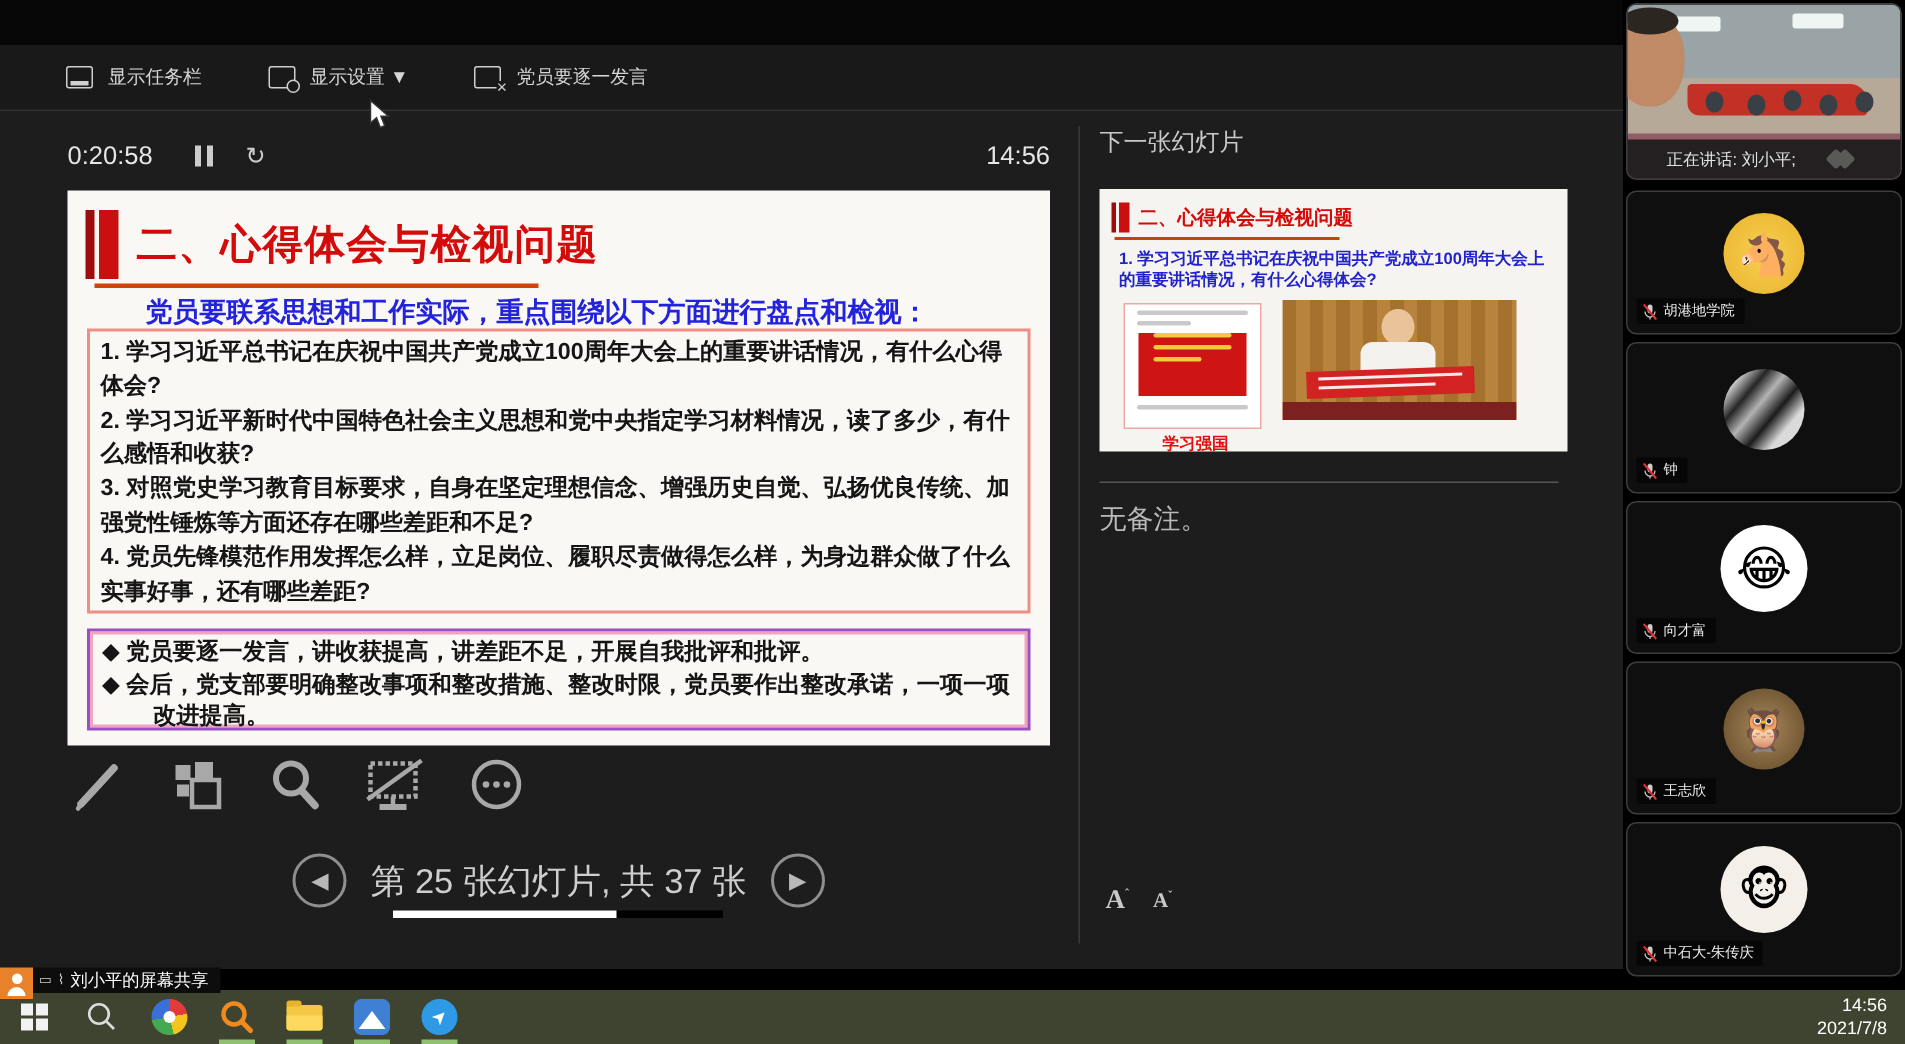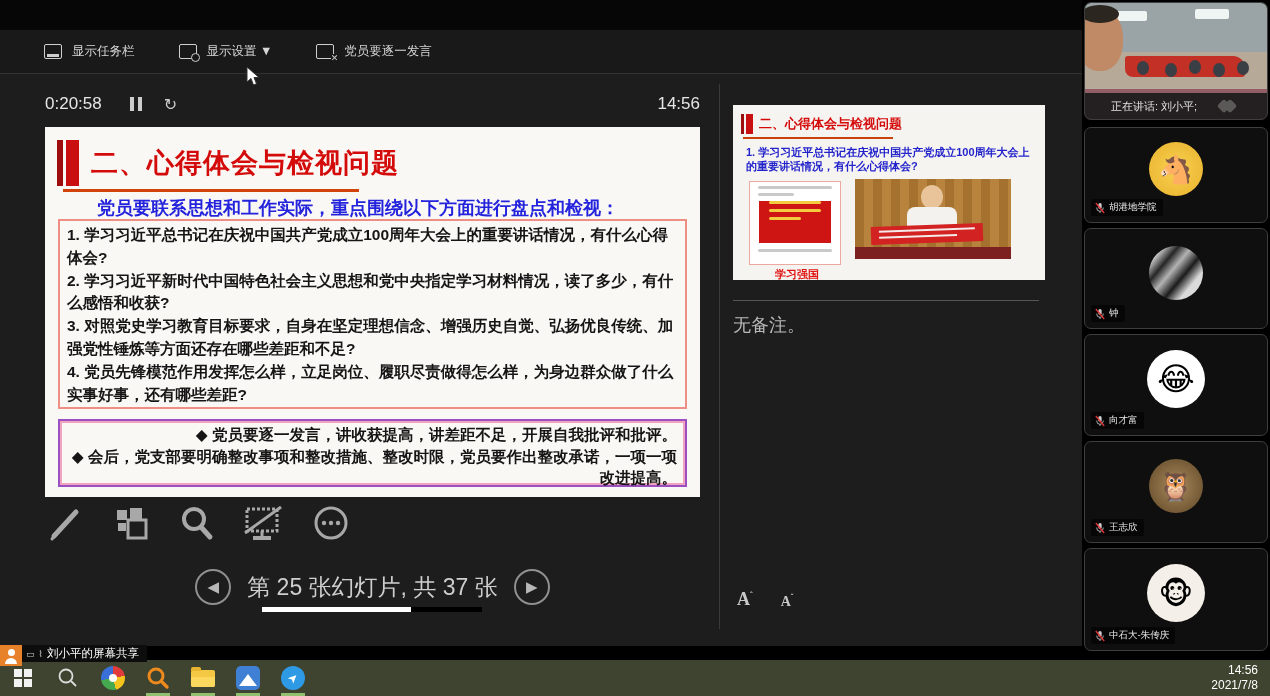--- a/index.html
+++ b/index.html
@@ -36,21 +36,21 @@
   .slide { position:absolute; left:45px; top:127px; width:655px; height:370px; background:#faf8f4; }
   .s-titlebar { position:absolute; left:12px; top:13px; display:flex; align-items:center; }
   .bar-a { width:6px; height:46px; background:#9e0d0d; margin-right:3px; }
   .bar-b { width:13px; height:46px; background:#c90f0f; margin-right:12px; }
   .s-title { font-size:27px; font-weight:bold; color:#d40b0b; letter-spacing:1px; }
   .s-underline { position:absolute; left:18px; top:62px; width:296px; height:3px; background:#d2430b; }
   .s-subtitle { position:absolute; left:52px; top:69px; font-size:18px; font-weight:bold; color:#2323dd; }
   .box1 { position:absolute; left:13px; top:92px; width:629px; height:190px; border:2px solid #ef8e85; padding:3px 7px; }
   .box1 .item { font-size:15.5px; font-weight:bold; color:#151515; line-height:22.8px; }
   .box2 { position:absolute; left:13px; top:292px; width:629px; height:68px; border:2px solid #9a4fc2; box-shadow:inset 0 0 0 2px #f2a3bd; padding:3px 8px; }
-  .box2 .note { font-size:15.5px; font-weight:bold; color:#151515; line-height:21.5px; padding-left:34px; text-indent:-34px;text-align:right; }
+  .box2 .note { font-size:15.5px; font-weight:bold; color:#151515; line-height:21.5px; padding-left:34px; text-indent:-34px; }
 
   
   .tools-row { position:absolute; left:48px; top:504px; display:flex; align-items:center; gap:27px; }
   .tool-ic { cursor:pointer; }
 
   
   .nav-row { position:absolute; left:45px; top:569px; width:655px; display:flex; align-items:center; justify-content:center; gap:16px; }
   .nav-arrow { width:36px; height:36px; border:2.5px solid #8f8f8f; border-radius:50%; color:#b8b8b8; display:flex; align-items:center; justify-content:center; font-size:15px; cursor:pointer; }
   .nav-label { font-size:23px; color:#cecece; }
   .progress-track { position:absolute; left:262px; top:607px; width:220px; height:5px; background:#000; }
@@ -74,21 +74,21 @@
   .p-applabel { position:absolute; left:42px; top:162px; font-size:11px; font-weight:bold; color:#e01111; }
   .p-photo { position:absolute; left:122px; top:74px; width:156px; height:80px; overflow:hidden;
              background:repeating-linear-gradient(90deg,#a5712f 0 9px,#b8833c 9px 18px); }
   .p-head { position:absolute; left:66px; top:6px; width:22px; height:24px; border-radius:50%; background:#e9c49b; }
   .p-shirt { position:absolute; left:52px; top:28px; width:50px; height:26px; border-radius:8px 8px 0 0; background:#f4f2ee; }
   .p-banner { position:absolute; left:16px; bottom:16px; width:112px; height:18px; background:#d32222; transform:rotate(-2deg); }
   .p-banner i { display:block; height:2px; background:#f5e9e9; margin:4px 8px 0 8px; }
   .p-table { position:absolute; left:0; bottom:0; width:100%; height:12px; background:#7c2020; }
   .divider-h { margin-top:20px; width:306px; height:1px; background:#565656; }
   .no-notes { margin-top:12px; color:#b9b9b9; font-size:18px; }
-  .font-btns { position:absolute; left:737px; top:589px; display:flex; gap:28px; align-items:flex-end; color:#c9c9c9; }
+  .font-btns { position:absolute; left:737px; top:589px; display:flex; gap:16px; align-items:flex-end; color:#c9c9c9; }
   .fbtn { cursor:pointer; font-weight:bold; font-family:"Liberation Serif","DejaVu Serif",serif; }
   .fbtn.big { font-size:18px; } .fbtn.small { font-size:14px; }
   .fbtn sup { font-size:8px; }
 
   
   .sidebar { position:absolute; left:1082px; top:0; width:188px; height:660px; background:#000; }
   .tile { position:absolute; left:2px; width:184px; background:#0f0f0f; border:1px solid #3e3e3e; border-radius:7px; overflow:hidden; }
   .t1 { top:2px; height:118px; } .t2 { top:127px; height:96px; } .t3 { top:228px; height:101px; }
   .t4 { top:334px; height:102px; } .t5 { top:441px; height:102px; } .t6 { top:548px; height:103px; }
   .avatar { position:absolute; left:50%; top:44%; transform:translate(-50%,-50%); border-radius:50%; display:flex; align-items:center; justify-content:center; }
@@ -252,20 +252,21 @@
       <span class="nav-arrow">◀</span>
       <span class="nav-label">第 25 张幻灯片, 共 37 张</span>
       <span class="nav-arrow">▶</span>
     </div>
     <div class="progress-track">
       <div class="progress-fill" id="progress-fill" style="width: 67.6%;"></div>
     </div>
 
     <div class="divider-v"></div>
     <div class="next-panel">
+      <div class="next-heading">下一张幻灯片</div>
       <div class="preview">
         <span class="p-bars">
             <i class="pa"></i>
             <i class="pb"></i>
           </span>
         <span class="p-title">二、心得体会与检视问题</span>
         <span class="p-underline"></span>
         <div class="p-blue">1. 学习习近平总书记在庆祝中国共产党成立100周年大会上的重要讲话情况，有什么心得体会?</div>
         <div class="p-phone">
           <div class="ph-line"></div>

